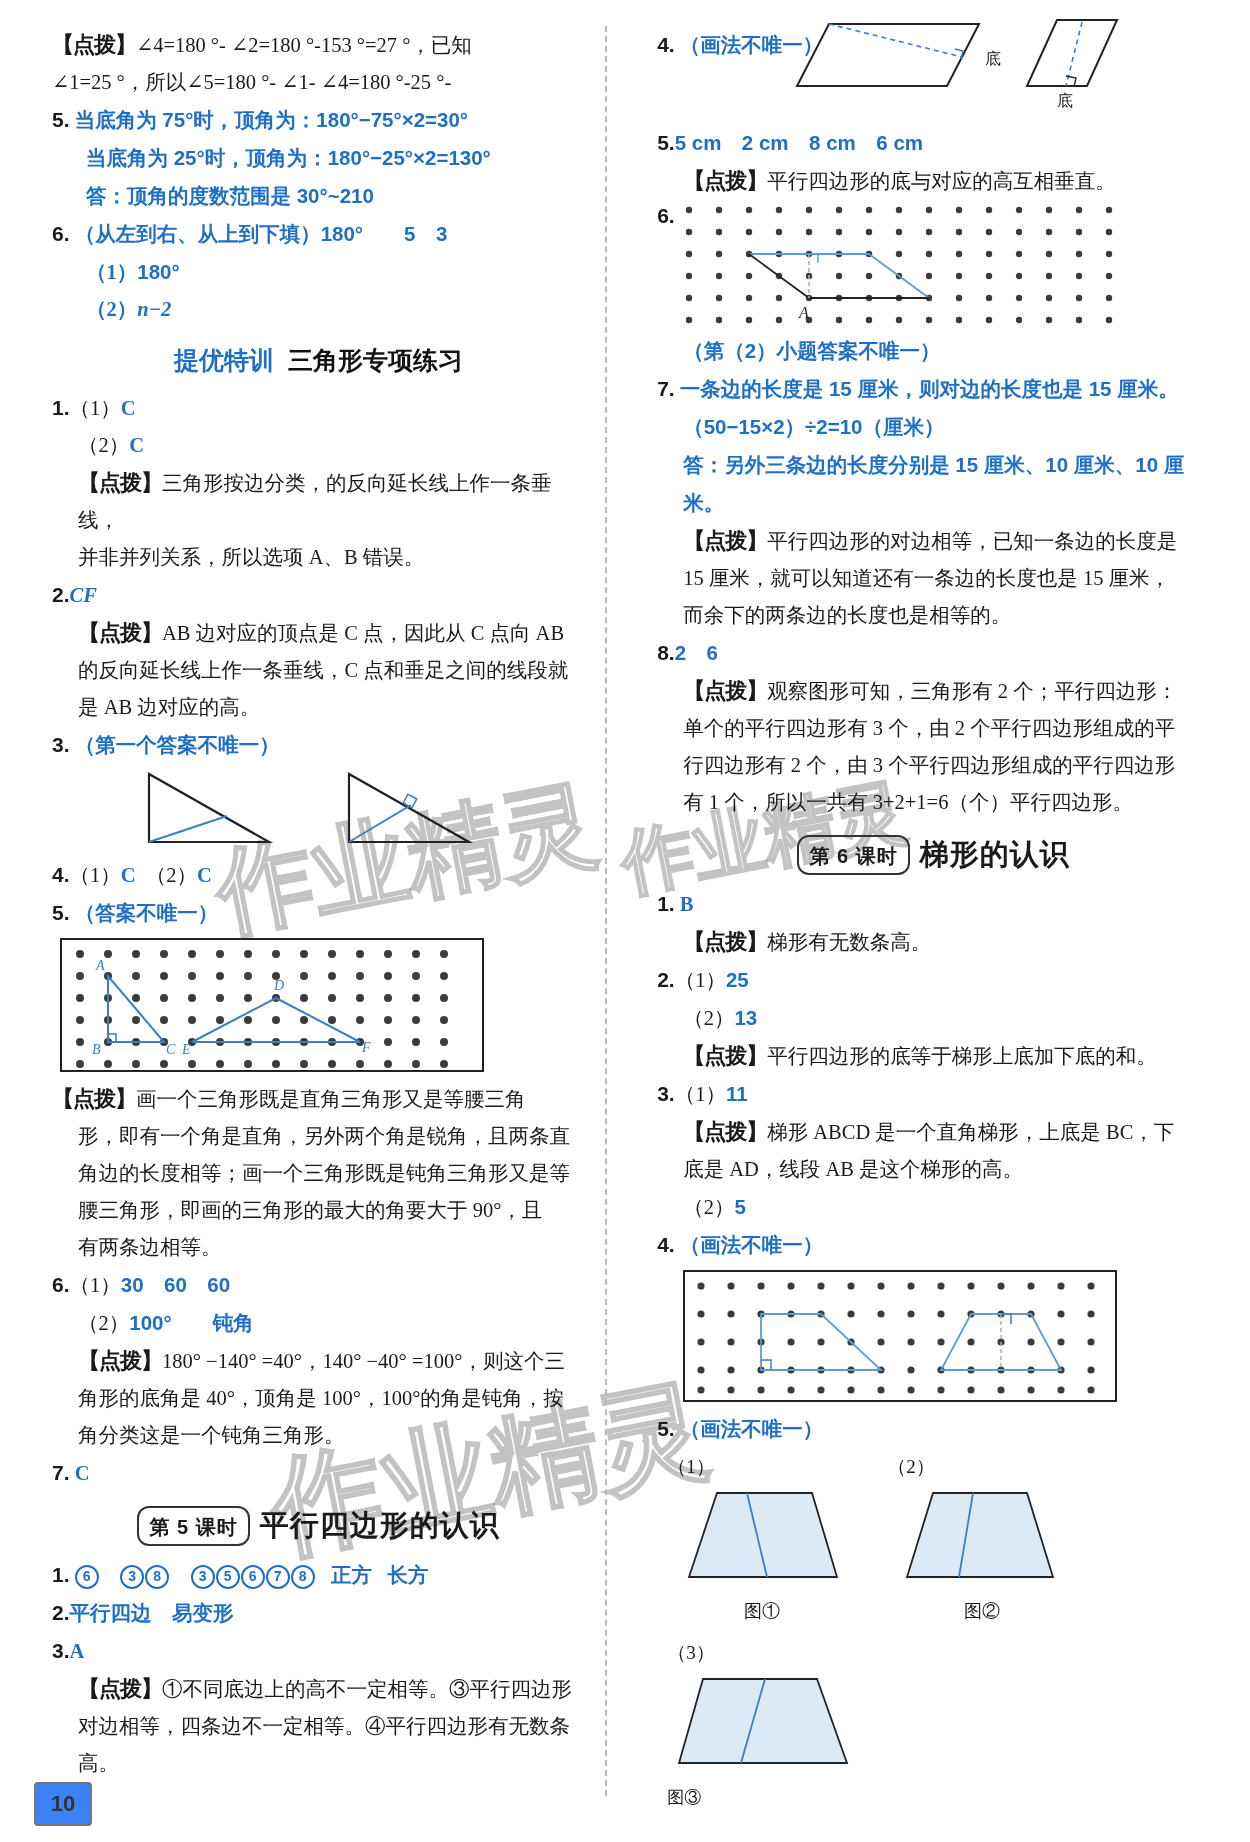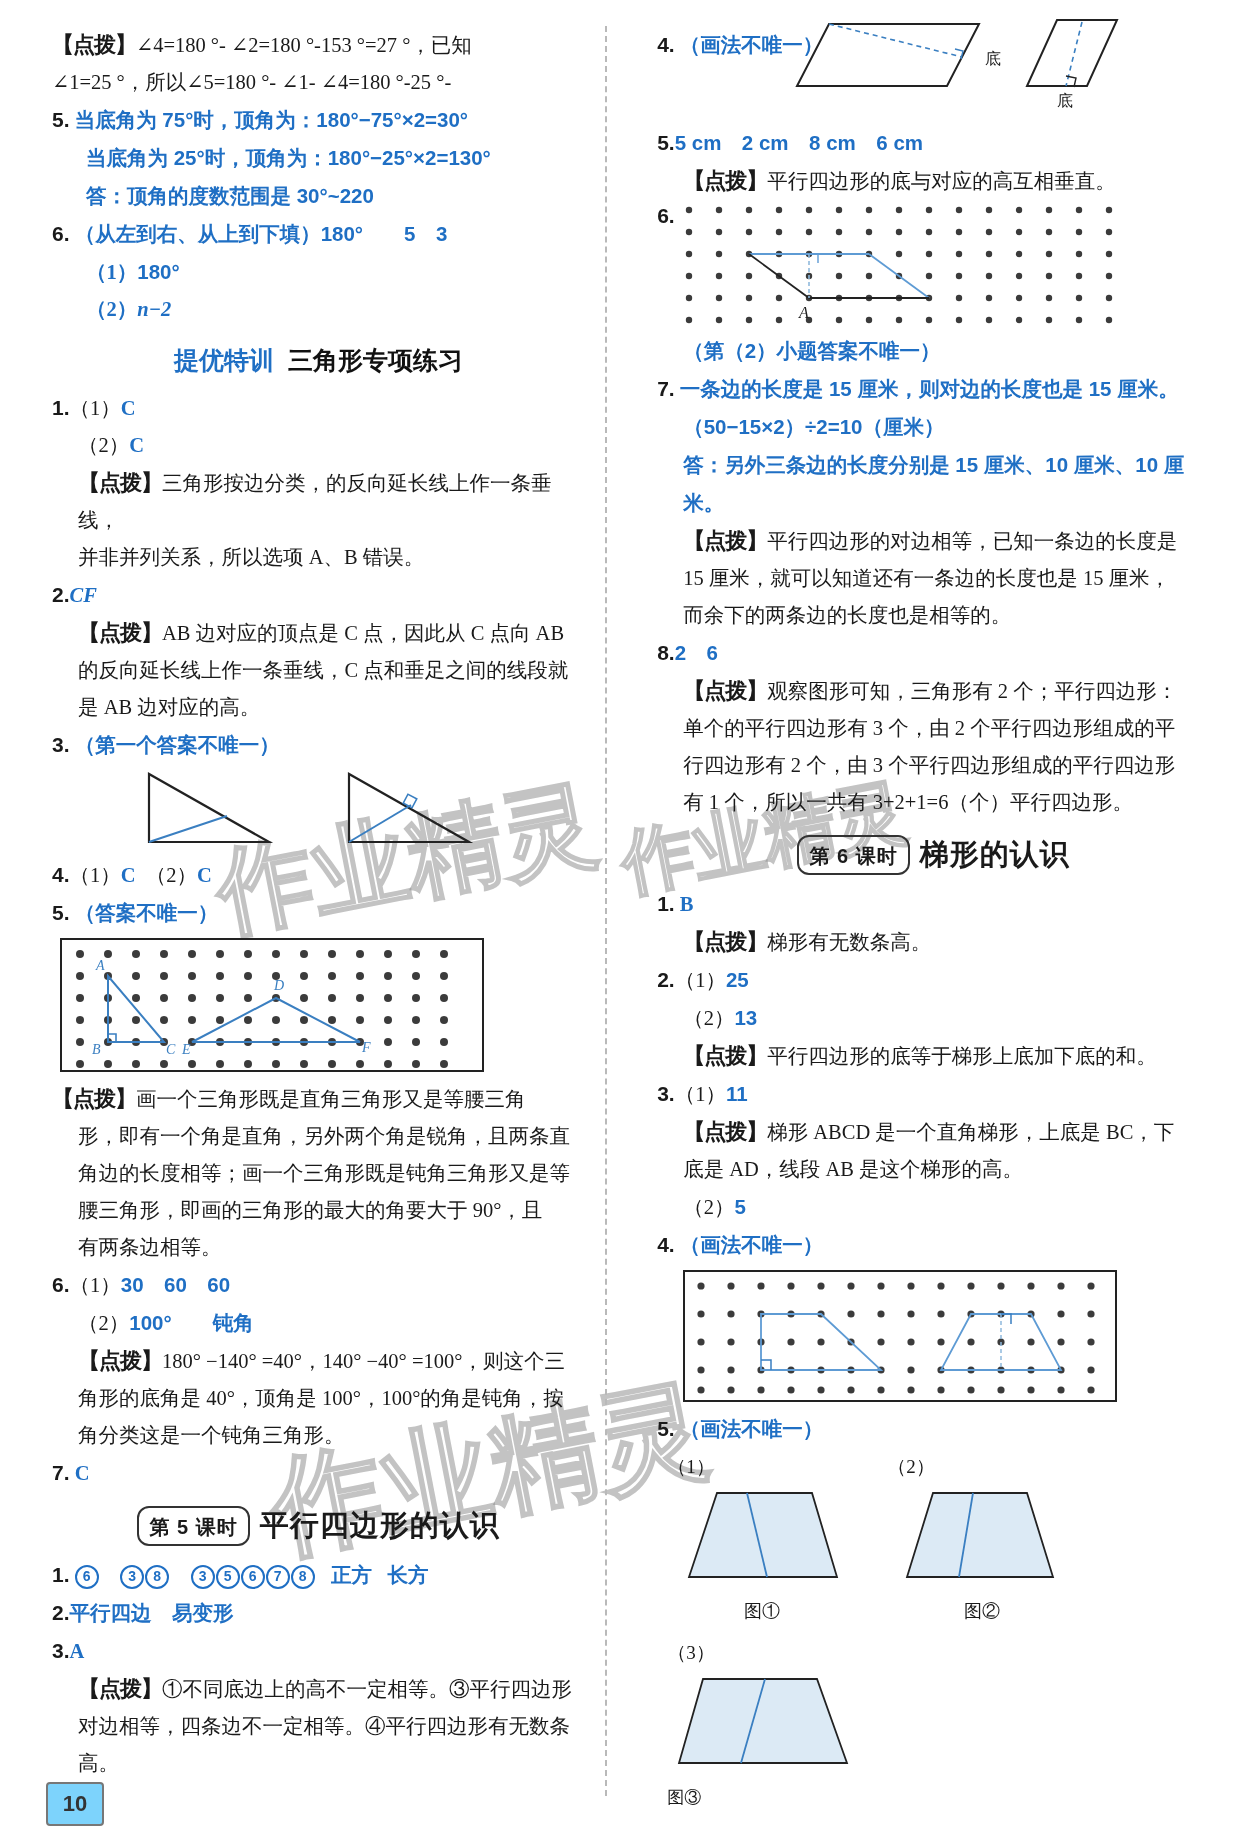--- a/index.html
+++ b/index.html
@@ -127,34 +127,34 @@
     font-weight: bold;
     font-family: "Liberation Sans", sans-serif;
     color: #1f6fc4;
     margin-right: 1px;
     vertical-align: 1px;
   }
 
   
   .pagenum {
     position: absolute;
-    left: 46px;
+    left: 34px;
     bottom: 16px;
     width: 54px;
     height: 40px;
     border: 2.5px solid #777;
     border-radius: 4px;
     display: flex;
     align-items: center;
     justify-content: center;
     font-family: "Liberation Sans", sans-serif;
     font-weight: bold;
     font-size: 22px;
     color: #333;
-    background: #7dd3fc;
+    background: #3b82f6;
   }
 
   
   .watermark {
     position: absolute;
     pointer-events: none;
     font-family: "Liberation Sans", sans-serif;
     font-weight: bold;
     color: transparent;
     -webkit-text-stroke: 2px rgba(125,125,125,0.55);
@@ -179,21 +179,21 @@
     <div class="col col-left">
 
       <div>
         <div class="wrapline"><span class="tip">【点拨】</span><span>∠4=180 °- ∠2=180 °-153 °=27 °，已知</span></div>
         <div class="wrapline">∠1=25 °，所以∠5=180 °- ∠1- ∠4=180 °-25 °-</div>
       </div>
 
       <div>
         <div class="wrapline"><span class="num">5.</span> <span class="blue-hei">当底角为 75°时，顶角为：180°−75°×2=30°</span></div>
         <div class="wrapline indent"><span class="blue-hei">当底角为 25°时，顶角为：180°−25°×2=130°</span></div>
-        <div class="wrapline indent"><span class="blue-hei">答：顶角的度数范围是 30°~220</span></div>
+        <div class="wrapline indent"><span class="blue-hei">答：顶角的度数范围是 30°~210</span></div>
       </div>
 
       <div>
         <div class="wrapline"><span class="num">6.</span> <span class="blue">（从左到右、从上到下填）</span><span class="blue-hei">180°　　5　3</span></div>
         <div class="wrapline indent"><span class="blue">（1）</span><span class="blue-hei">180°</span></div>
         <div class="wrapline indent"><span class="blue">（2）</span><span class="blue-hei it">n−2</span></div>
       </div>
 
       <div class="sec-head">
         <span class="hl">提优特训</span><span class="hd">三角形专项练习</span>

